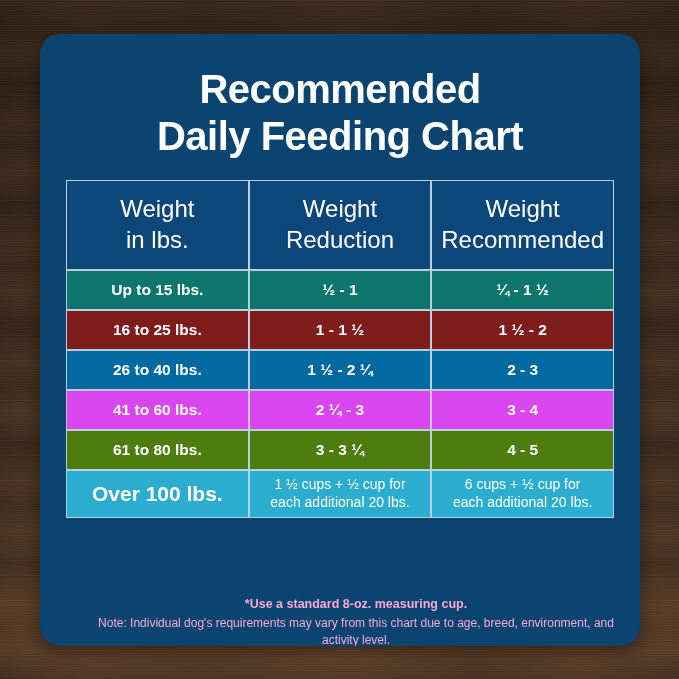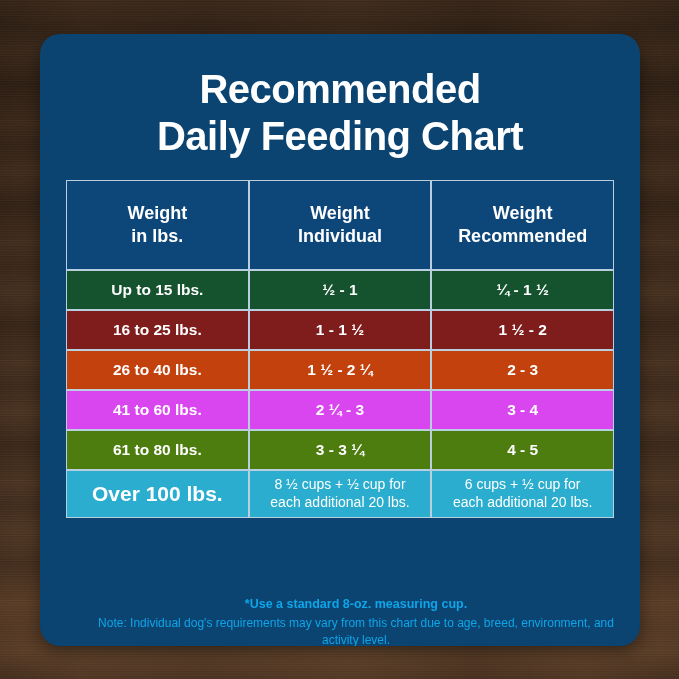--- a/index.html
+++ b/index.html
@@ -100,22 +100,22 @@
   .feeding-table td {
     border: 1px solid #b9cede;
     color: #ffffff;
     text-align: center;
     vertical-align: middle;
     padding: 0;
   }
   .feeding-table th {
     height: 88px;
     background: #0d477a;
-    font-size: 18px;
-    font-weight: bold;
+    font-size: 24px;
+    font-weight: normal;
     line-height: 1.28;
   }
   .feeding-table th .hdr-line {
     display: block;
   }
   .feeding-table td {
     height: 38px;
     font-size: 15.5px;
     font-weight: bold;
   }
@@ -127,36 +127,36 @@
   }
   .feeding-table tr.row-last td.cell-weight {
     font-size: 21px;
     font-weight: bold;
   }
   .feeding-table td .cell-line {
     display: block;
   }
 
   
-  tr.row-0 td { background: #14532d; }
+  tr.row-0 td { background: #0f766e; }
   tr.row-1 td { background: #7f1d1d; }
-  tr.row-2 td { background: #c2410c; }
+  tr.row-2 td { background: #0369a1; }
   tr.row-3 td { background: #d946ef; text-align: center; }
   tr.row-4 td { background: #4d7c0f; }
   tr.row-5 td { background: #2397bc; }
   tr.row-6 td { background: #2aadce; }
 
   
   .footnotes {
     position: absolute;
     left: 20px;
     right: 20px;
     top: 562px;
     text-align: center;
-    color: #0ea5e9;
+    color: #f9a8d4;
     margin-left: 32px;
   }
   .footnote-star {
     font-size: 12.5px;
     font-weight: bold;
     margin: 0 0 3px 0;
     line-height: 1.3;
   }
   .footnote-note {
     font-size: 12px;
@@ -179,21 +179,21 @@
 
   <table class="feeding-table">
     <thead>
       <tr>
         <th>
           <span class="hdr-line">Weight</span>
           <span class="hdr-line">in lbs.</span>
         </th>
         <th>
           <span class="hdr-line">Weight</span>
-          <span class="hdr-line">Individual</span>
+          <span class="hdr-line">Reduction</span>
         </th>
         <th>
           <span class="hdr-line">Weight</span>
           <span class="hdr-line">Recommended</span>
         </th>
       </tr>
     </thead>
     <tbody>
       <tr class="row-0">
         <td class="cell-weight">Up to 15 lbs.</td>
@@ -236,21 +236,21 @@
         <td class="cell-reduction">
           <span class="cell-line">3 - 3 ¼</span>
         </td>
         <td class="cell-maintenance">
           <span class="cell-line">4 - 5</span>
         </td>
       </tr>
       <tr class="row-6 row-last">
         <td class="cell-weight">Over 100 lbs.</td>
         <td class="cell-reduction">
-          <span class="cell-line">8 ½ cups  + ½ cup for</span>
+          <span class="cell-line">1 ½ cups  + ½ cup for</span>
           <span class="cell-line">each additional 20 lbs.</span>
         </td>
         <td class="cell-maintenance">
           <span class="cell-line">6 cups  + ½ cup for</span>
           <span class="cell-line">each additional 20 lbs.</span>
         </td>
       </tr>
     </tbody>
   </table>
 

